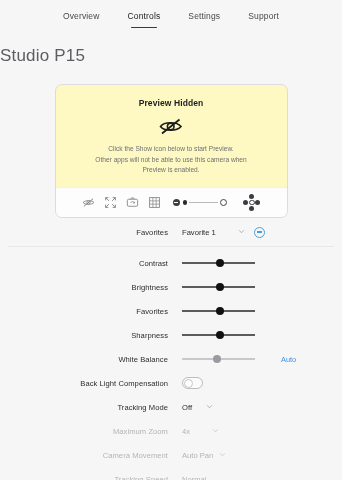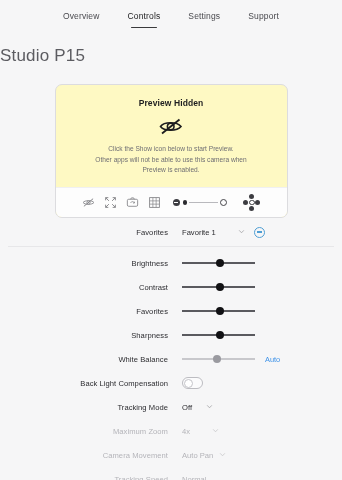--- a/index.html
+++ b/index.html
@@ -106,21 +106,21 @@
 
   
   .slider { position: relative; width: 73px; height: 12px; display: flex; align-items: center; cursor: pointer; }
   .slider .track { width: 100%; height: 1.3px; background: #5a5a5f; }
   .slider .knob {
     position: absolute; width: 8px; height: 8px; border-radius: 50%;
     background: #111114; left: 52%; transform: translateX(-50%);
   }
   .slider.disabled .track { background: #c8c8cc; }
   .slider.disabled .knob { background: #9a9aa0; }
-  .auto-link { font-size: 7.4px; color: #3d92e8; margin-left: 10px; cursor: pointer; }
+  .auto-link { font-size: 7.4px; color: #3d92e8; margin-left: 26px; cursor: pointer; }
 
   
   .toggle {
     width: 21px; height: 11.5px; border-radius: 6px;
     border: 1.1px solid #bcbcc1; background: #fbfbfc;
     position: relative; cursor: pointer;
   }
   .toggle .knob {
     position: absolute; left: .6px; top: .6px;
     width: 9px; height: 9px; border-radius: 50%;
@@ -216,31 +216,31 @@
               <path d="M2 4 L6 8.2 L10 4" fill="none" stroke="#55555a" stroke-width="1.3"></path>
             </svg>
         </div>
         <div class="minus-btn"></div>
       </div>
     </div>
 
     <div class="divider"></div>
 
     <div class="row">
+      <div class="row-label">Contrast</div>
+      <div class="row-control">
+        <div class="slider">
+          <div class="track"></div>
+          <div class="knob"></div>
+        </div>
+      </div>
+    </div>
+
+    <div class="row">
       <div class="row-label">Brightness</div>
-      <div class="row-control">
-        <div class="slider">
-          <div class="track"></div>
-          <div class="knob"></div>
-        </div>
-      </div>
-    </div>
-
-    <div class="row">
-      <div class="row-label">Contrast</div>
       <div class="row-control">
         <div class="slider">
           <div class="track"></div>
           <div class="knob"></div>
         </div>
       </div>
     </div>
 
     <div class="row">
       <div class="row-label">Favorites</div>

